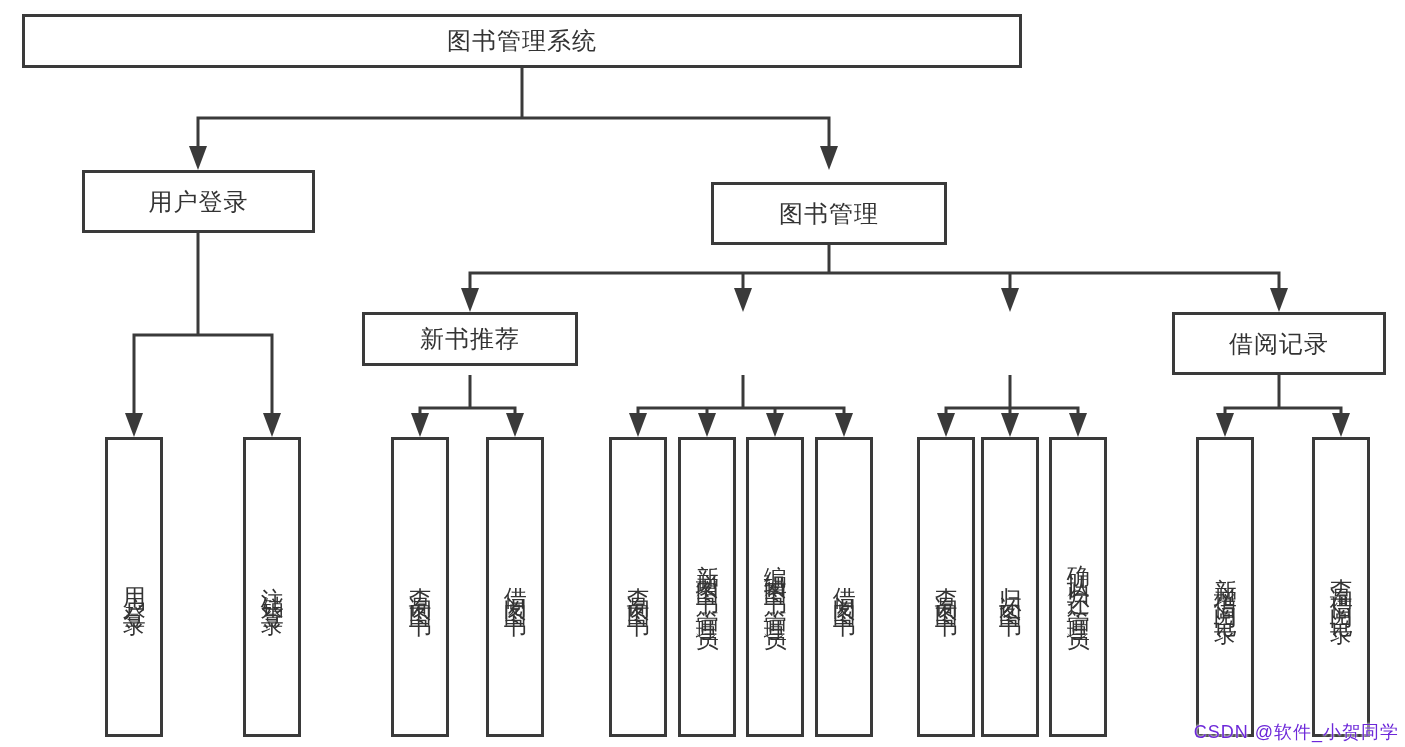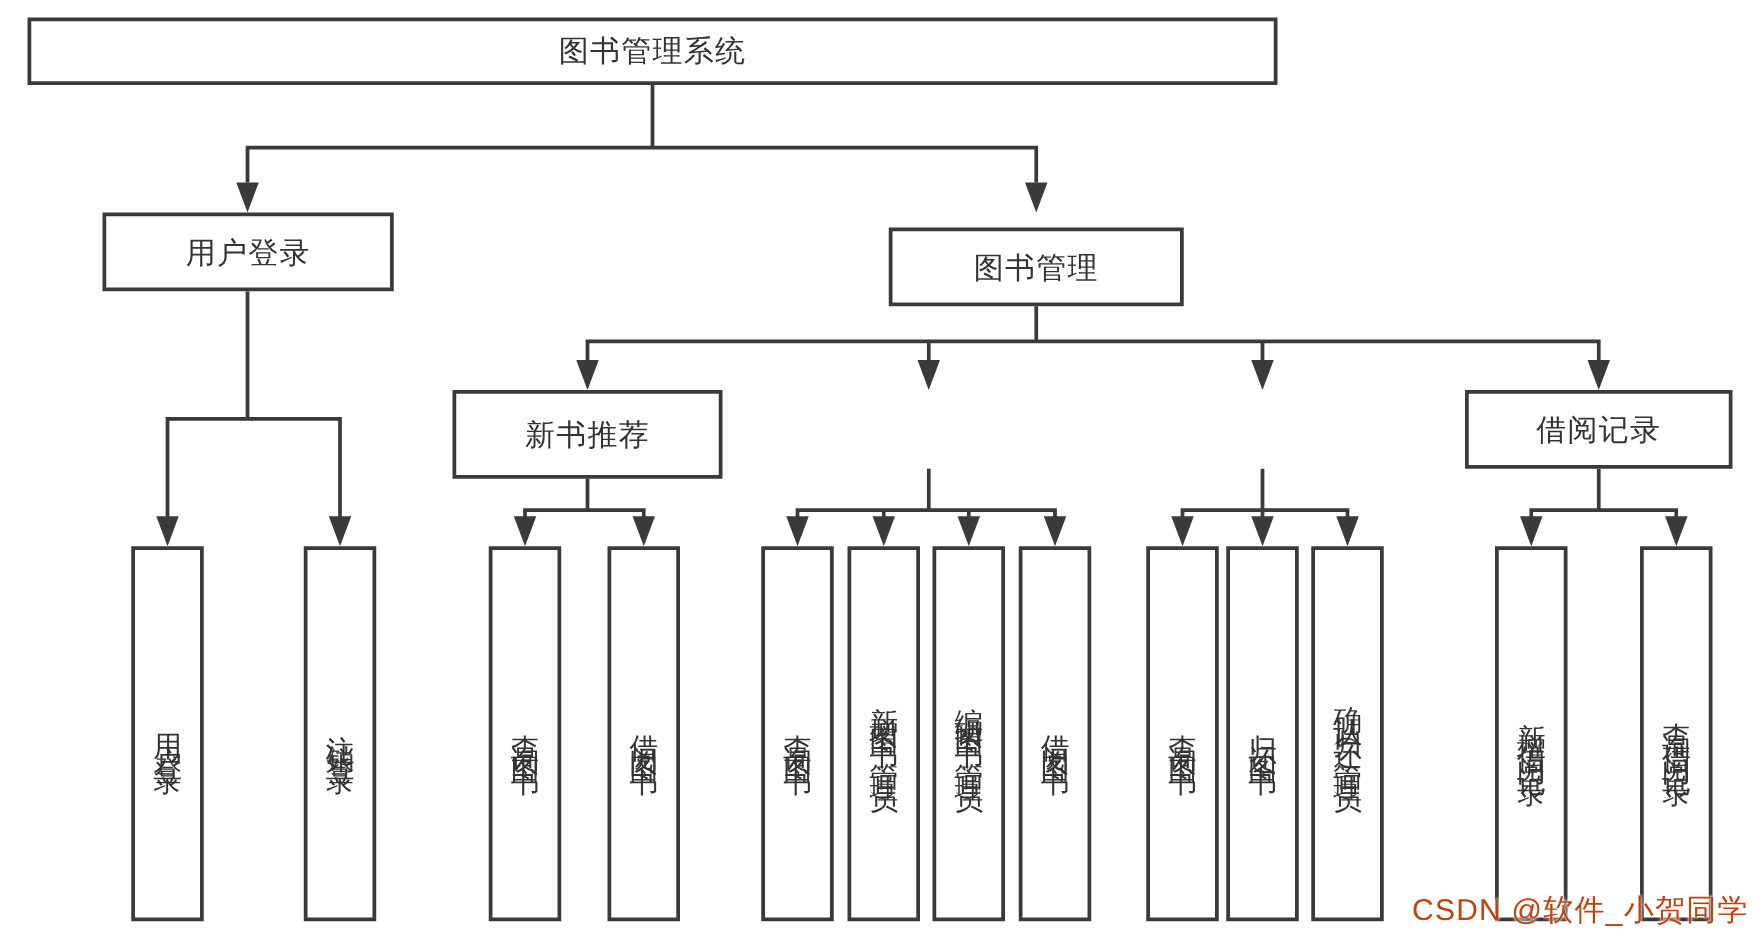--- a/index.html
+++ b/index.html
@@ -36,39 +36,39 @@
     line-height: 1.1;
     color: #333333;
     white-space: nowrap;
   }
   
   .n-root   { left: 22px;   top: 14px;  width: 1000px; height: 54px; }
   
   .n-l2a    { left: 82px;   top: 170px; width: 233px;  height: 63px; }
   .n-l2b    { left: 711px;  top: 170px; width: 236px;  height: 63px; margin-top: 12px; }
   
-  .n-l3a    { left: 362px;  top: 312px; width: 216px;  height: 71px; }
+  .n-l3a    { left: 362px;  top: 312px; width: 216px;  height: 54px; }
   .n-l3b    { left: 634px;  top: 312px; width: 218px;  height: 63px; }
   .n-l3c    { left: 902px;  top: 312px; width: 216px;  height: 63px; }
   .n-l3d    { left: 1172px; top: 312px; width: 214px;  height: 63px; }
   
   .leaf     { top: 437px; width: 58px; height: 300px; }
   .x1  { left: 105px; }  .x2  { left: 243px; }
   .x3  { left: 391px; }  .x4  { left: 486px; }
   .x5  { left: 609px; }  .x6  { left: 678px; }
   .x7  { left: 746px; }  .x8  { left: 815px; }
   .x9  { left: 917px; }  .x10 { left: 981px; }
   .x11 { left: 1049px; } .x12 { left: 1196px; }
   .x13 { left: 1312px; }
   .watermark {
     position: absolute;
     right: 6px;
     bottom: 3px;
-    font-size: 24px;
-    color: #c2410c;
+    font-size: 18px;
+    color: #6d28d9;
     letter-spacing: 1px;
     text-shadow: 0 0 3px #ffffff, 0 0 2px #ffffff;
     z-index: 5;
   }
 </style>
 </head>
 <body>
 
 <div class="stage">
 

